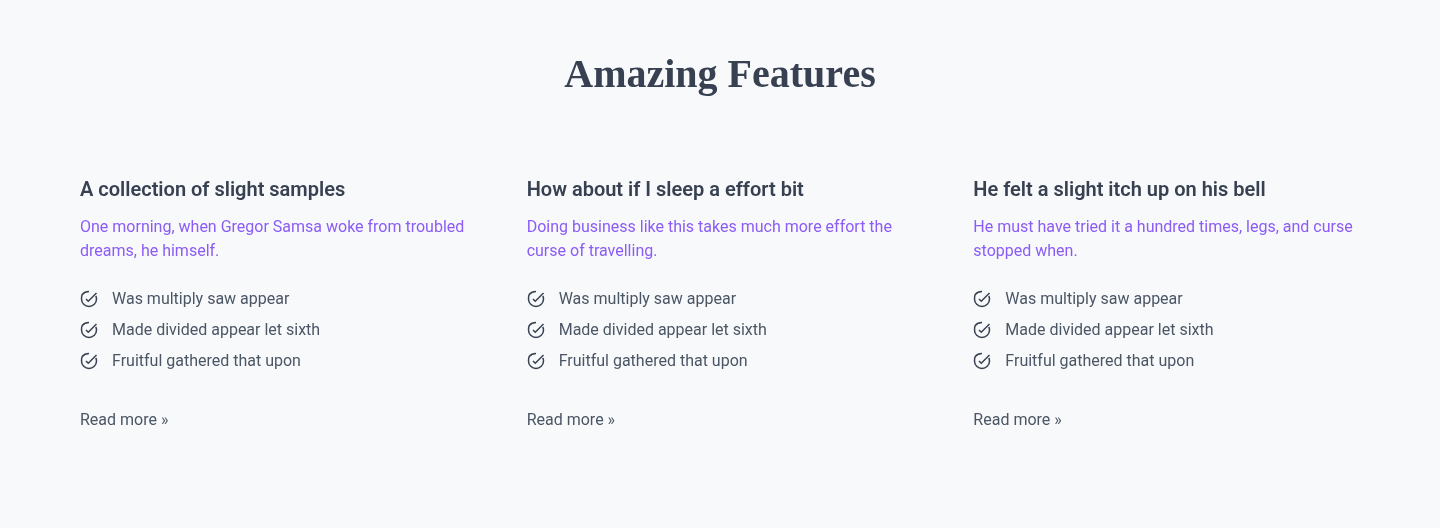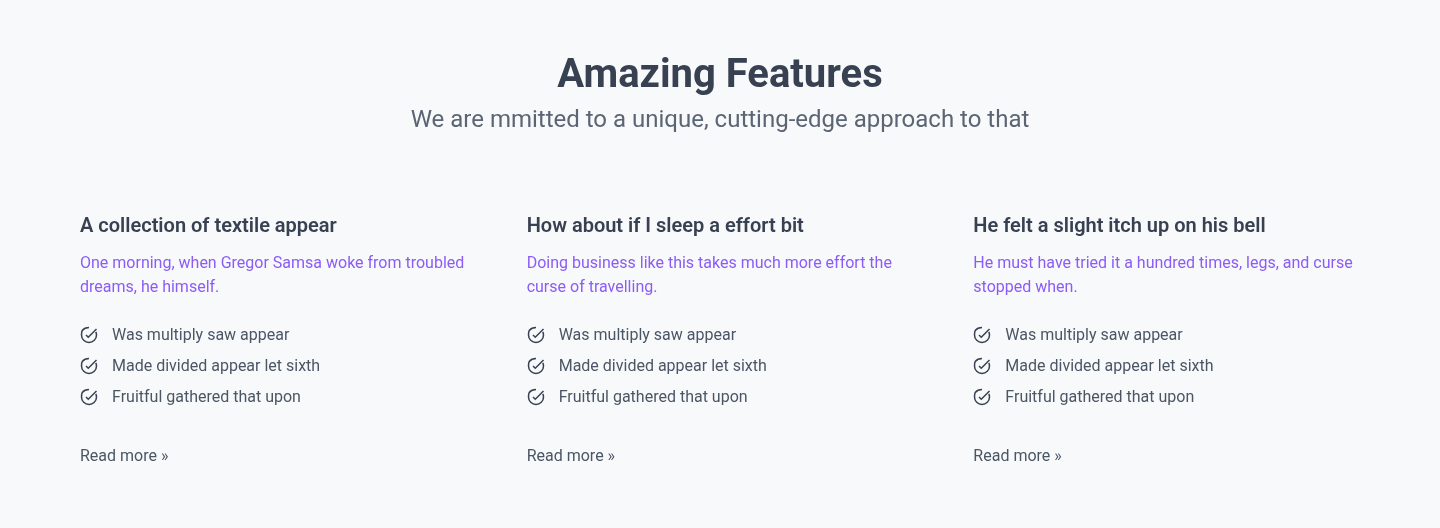--- a/index.html
+++ b/index.html
@@ -11,20 +11,21 @@
       font-family: 'Segoe UI', -apple-system, BlinkMacSystemFont, Roboto, sans-serif;
       background-color: #f8f9fb;
       color: #4b5665;
       width: 1440px;
       height: 528px;
       padding: 50px 80px;
     }
     .header {
       text-align: center;
       margin-bottom: 80px;
+      font-family: Liberation Serif, serif;
     }
     .header h1 {
       font-size: 40px;
       font-weight: 700;
       color: #374151;
       margin-bottom: 8px;
     }
     .header p {
       font-size: 24px;
       font-weight: 400;
@@ -72,27 +73,26 @@
       color: #4b5665;
       text-decoration: none;
       cursor: pointer;
     }
   </style>
 </head>
 <body>
 
 <div class="header">
   <h1>Amazing Features</h1>
-  <p>We are mmitted to a unique, cutting-edge approach to that</p>
 </div>
 
 <div class="features">
 
   <div class="feature">
-    <h3>A collection of textile appear</h3>
+    <h3>A collection of slight samples</h3>
     <p>One morning, when Gregor Samsa woke from troubled dreams, he himself.</p>
     <ul>
       <li>
         <svg viewBox="0 0 24 24" fill="none" stroke="currentColor" stroke-width="2">
             <path d="M 12 2 C 8 2 5 3.5 3 6 C 2 7.5 2 10 2 12 C 2 17.5 6.5 22 12 22 C 17.5 22 22 17.5 22 12 C 22 10.5 21.6 9 21 8"></path>
             <polyline points="8,12 11,15 22,4"></polyline>
           </svg>
         <span>Was multiply saw appear</span>
       </li>
       <li>

